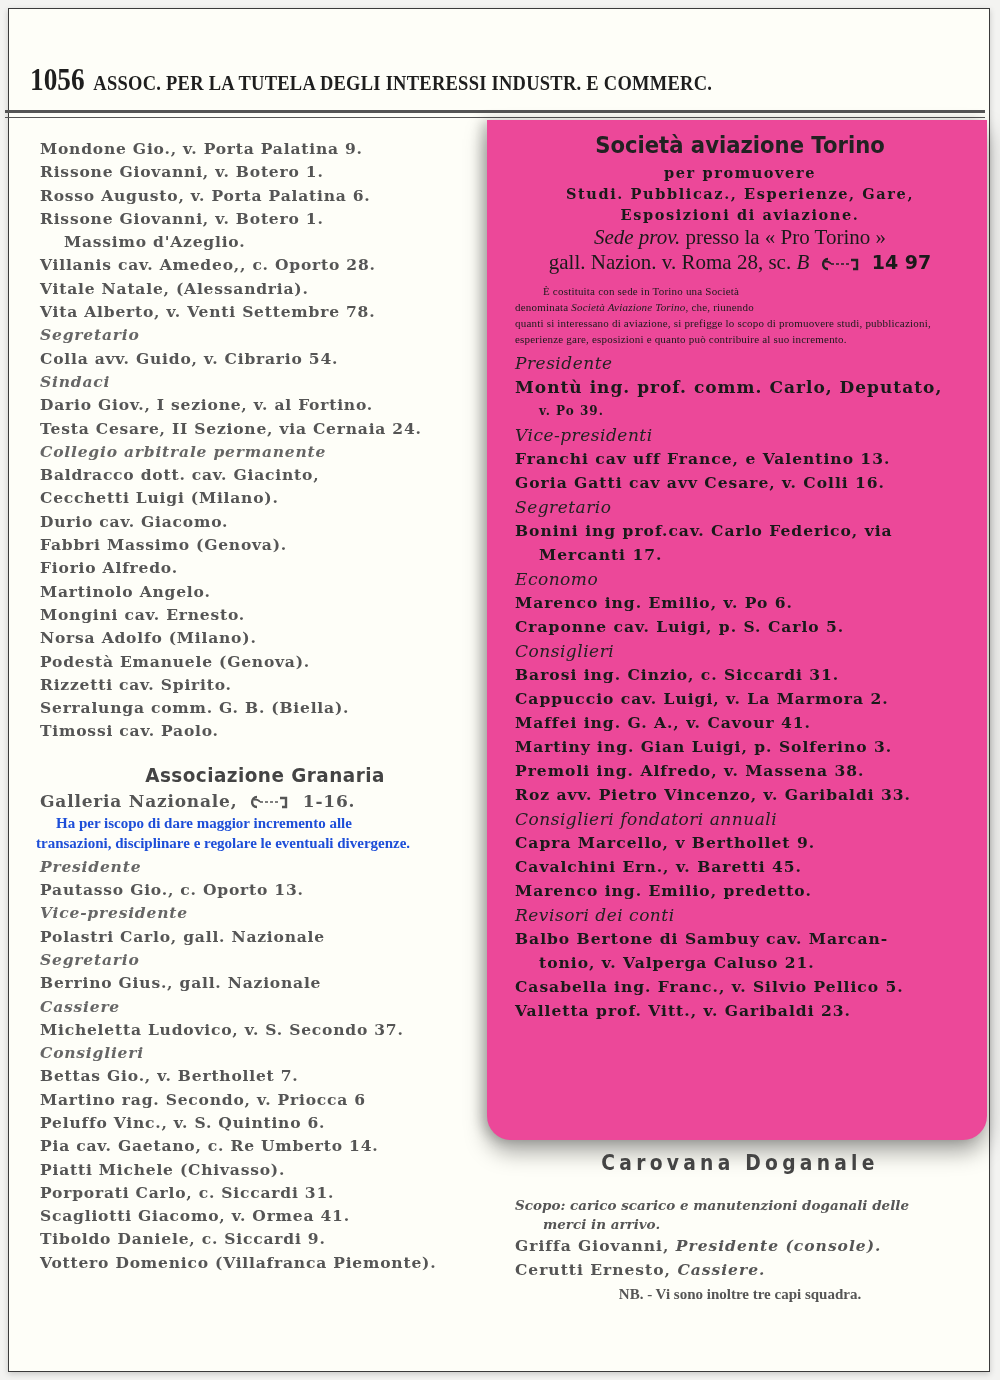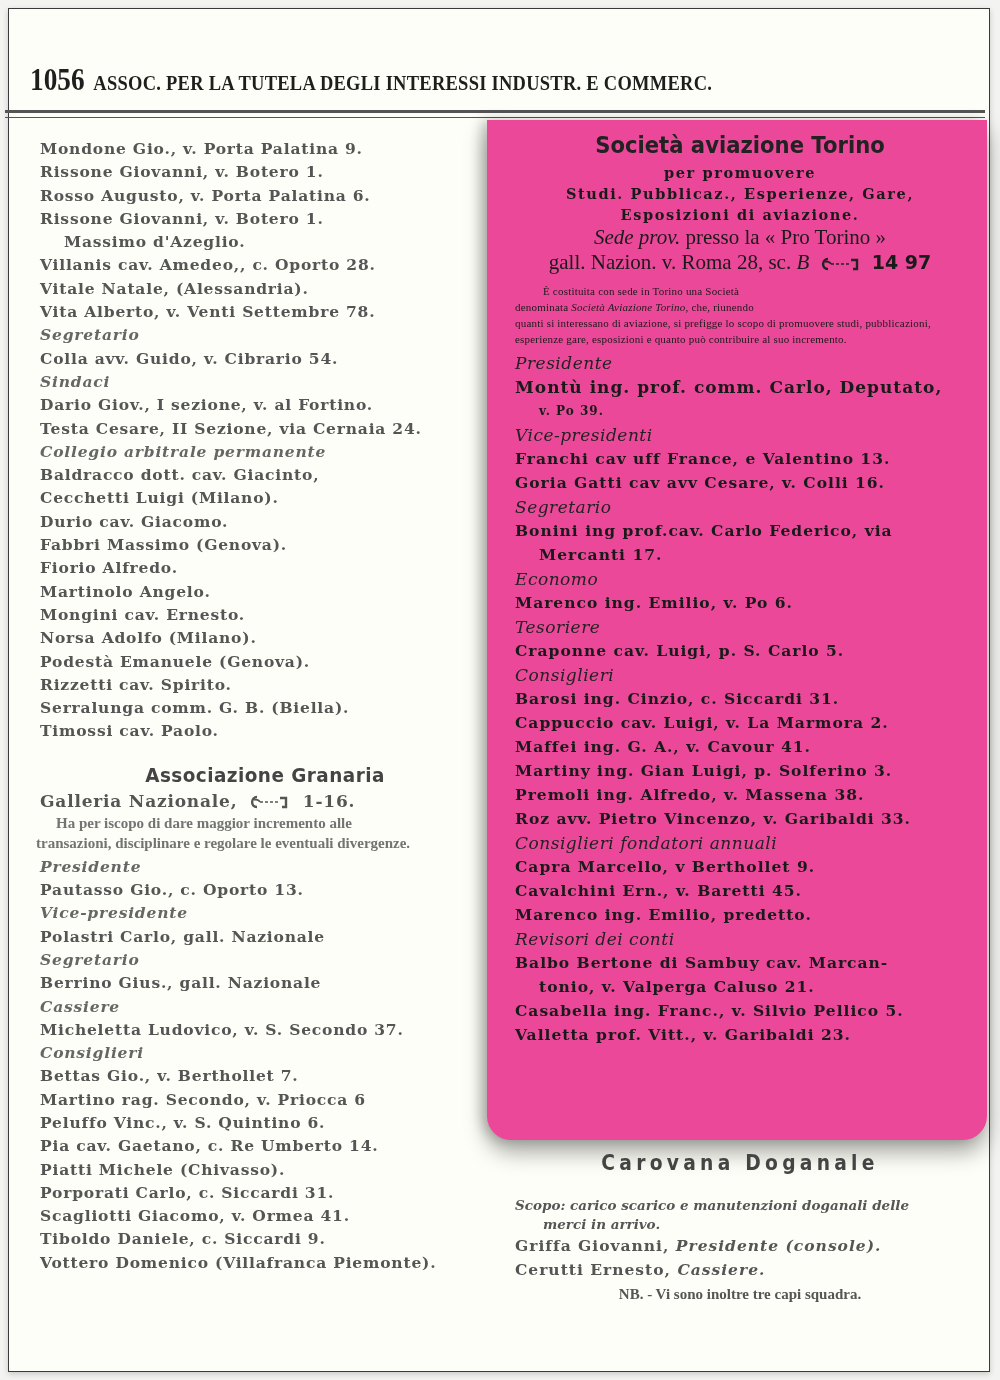--- a/index.html
+++ b/index.html
@@ -79,21 +79,21 @@
       text-align: left;
       font-size: 17px;
       color: #555;
       height: 24px; line-height: 24px;
       white-space: nowrap;
     }
     .para-blur {
       font-family: "Liberation Serif", serif;
       font-size: 15px;
       line-height: 20px;
-      color: #737373;
+      color: #1d4ed8;
       letter-spacing: 0;
       text-align: justify;
       margin-left: -4px;
       width: 445px;
       margin-bottom: 2px;
     }
     .para-blur .first { padding-left: 20px; }
 
     
     .card {
@@ -311,21 +311,20 @@
     <div class="line">Franchi cav uff France, e Valentino 13.</div>
     <div class="line">Goria Gatti cav avv Cesare, v. Colli 16.</div>
 
     <div class="role">Segretario</div>
     <div class="line">Bonini ing prof.cav. Carlo Federico, via</div>
     <div class="line indent">Mercanti 17.</div>
 
     <div class="role">Economo</div>
     <div class="line">Marenco ing. Emilio, v. Po 6.</div>
 
-    <div class="role">Tesoriere</div>
     <div class="line">Craponne cav. Luigi, p. S. Carlo 5.</div>
 
     <div class="role">Consiglieri</div>
     <div class="line">Barosi ing. Cinzio, c. Siccardi 31.</div>
     <div class="line">Cappuccio cav. Luigi, v. La Marmora 2.</div>
     <div class="line">Maffei ing. G. A., v. Cavour 41.</div>
     <div class="line">Martiny ing. Gian Luigi, p. Solferino 3.</div>
     <div class="line">Premoli ing. Alfredo, v. Massena 38.</div>
     <div class="line">Roz avv. Pietro Vincenzo, v. Garibaldi 33.</div>
 

